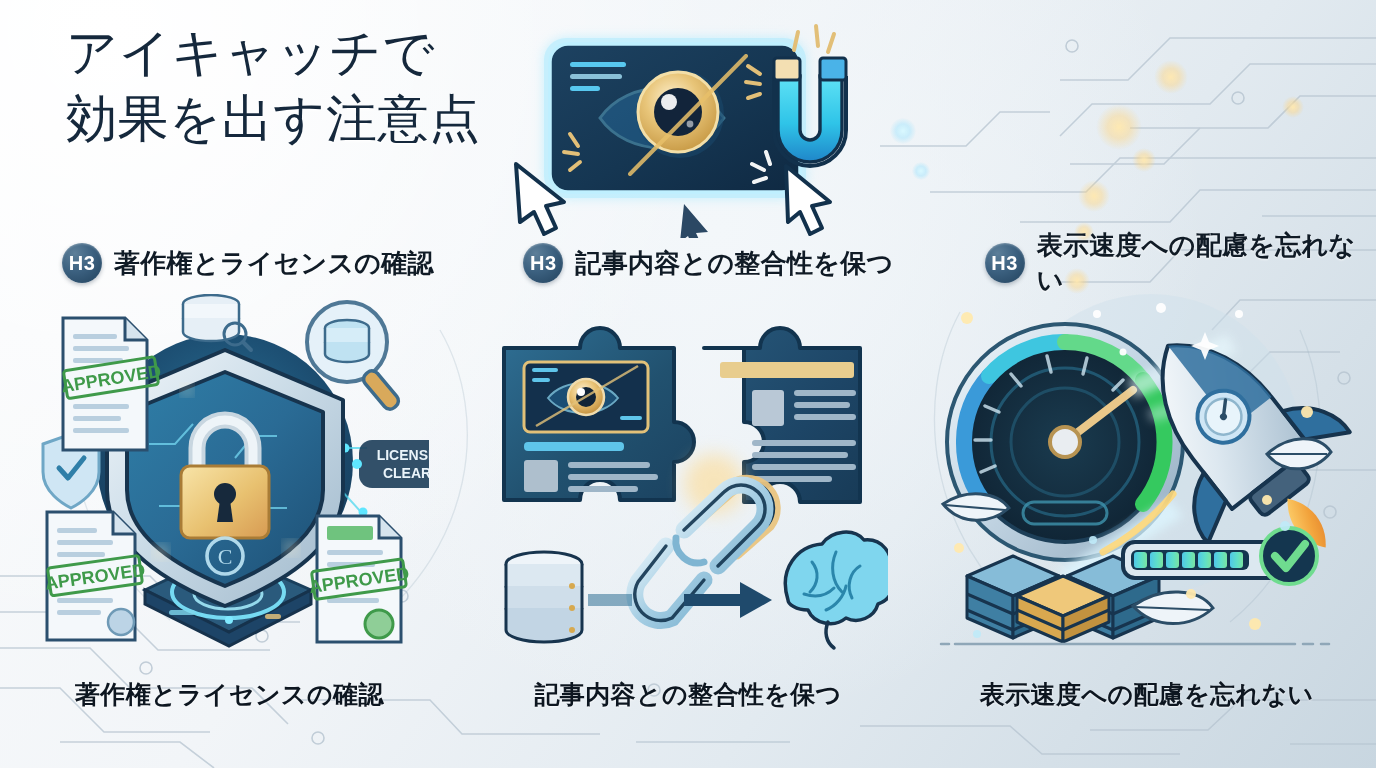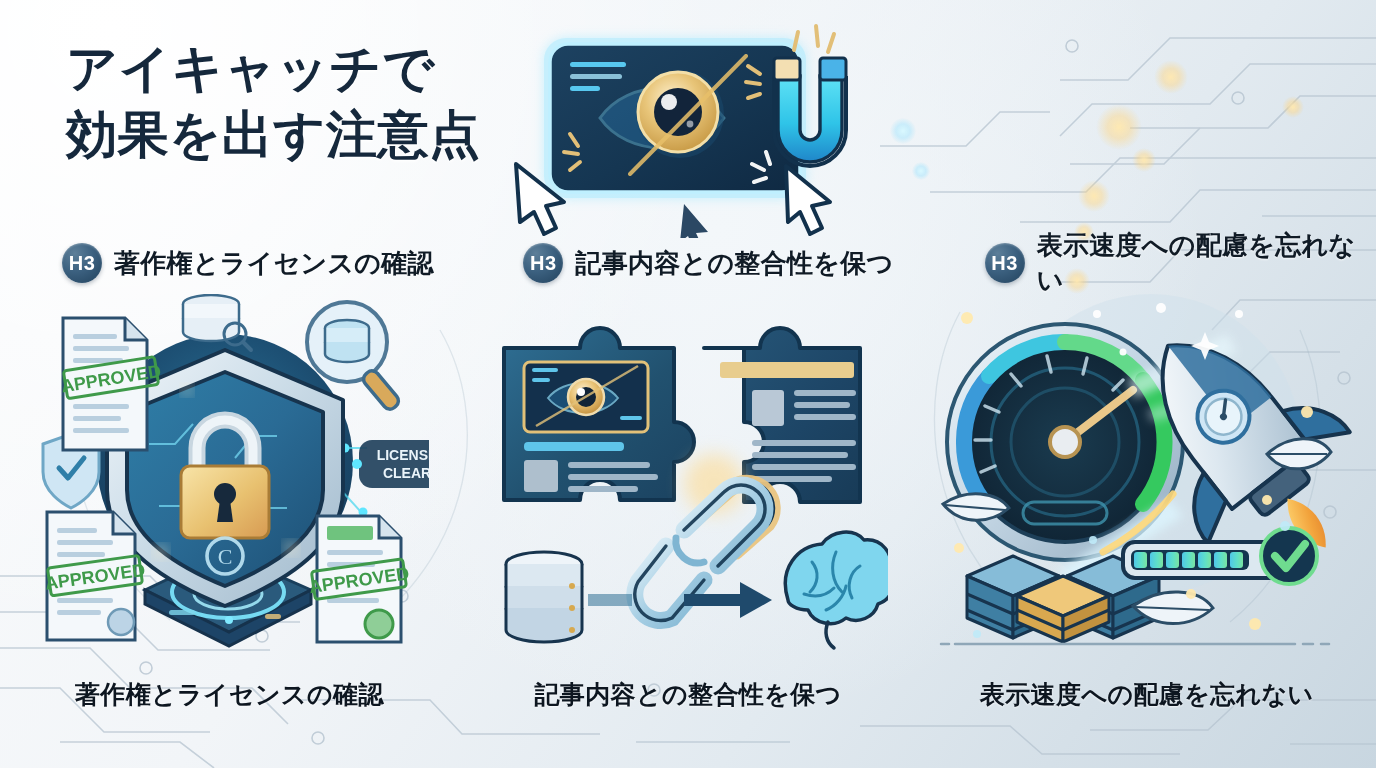--- a/index.html
+++ b/index.html
@@ -21,22 +21,22 @@
   .glow{
     position:absolute;border-radius:50%;
     background:radial-gradient(circle,rgba(255,232,175,.95) 0%,rgba(255,214,130,.45) 35%,rgba(255,214,130,0) 70%);
     filter:blur(.4px);
   }
   .glow.cyan{
     background:radial-gradient(circle,rgba(215,248,255,.95) 0%,rgba(150,226,255,.42) 38%,rgba(150,226,255,0) 72%);
   }
   
   .title{
-    position:absolute;left:66px;top:36px;width:520px;
-    font-size:51px;line-height:1.30;font-weight:700;letter-spacing:.5px;
+    position:absolute;left:66px;top:20px;width:520px;
+    font-size:51px;line-height:1.30;font-weight:400;letter-spacing:.5px;
     color:#15283c;
     text-shadow:0 2px 3px rgba(255,255,255,.85), 0 1px 0 rgba(255,255,255,.9);
     white-space:pre-line;
   }
   
   .hero{position:absolute;left:508px;top:6px;width:400px;height:232px;}
   
   .heads{position:absolute;left:0;top:236px;width:1376px;height:54px;display:flex;gap:30px;}
   .head-cell{flex:1;display:flex;align-items:center;padding-left:62px;box-sizing:border-box;}
   .head-cell.c2{padding-left:40px;}

